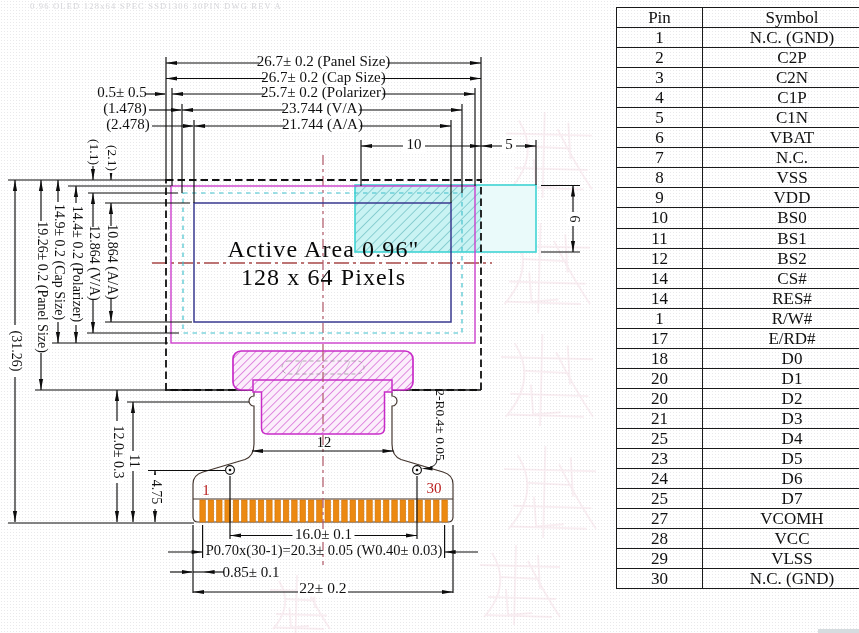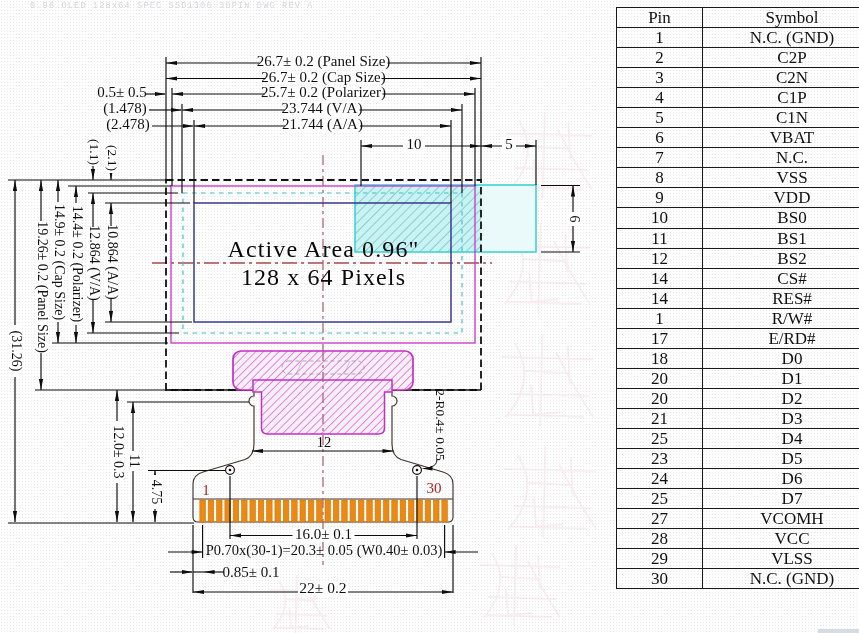--- a/index.html
+++ b/index.html
@@ -1,19 +1,19 @@
 <!DOCTYPE html>
 <html><head><meta charset="utf-8"><style>
 html,body{margin:0;padding:0;background:#fff}
 #page{position:relative;width:859px;height:633px;overflow:hidden;font-family:"Liberation Serif",serif;
 background-image:radial-gradient(#e9e9eb 0.8px,rgba(255,255,255,0) 0.9px);background-size:3px 3px;}
 table{position:absolute;left:616px;top:7px;width:266px;border-collapse:collapse;table-layout:fixed}
 td{border:1.5px solid #1a1a1a;height:19.05px;padding:0;text-align:center;font-size:17px;color:#111;line-height:1}
 td.c1{width:85px}
-#topnote{position:absolute;left:30px;top:1px;font-family:Liberation Mono, monospace;font-size:8.5px;color:#d6d6da;letter-spacing:1.2px}
+#topnote{position:absolute;left:30px;top:1px;font-family:Liberation Serif, serif;font-size:8.5px;color:#d6d6da;letter-spacing:1.2px}
 #brc{position:absolute;left:818px;top:629px;width:41px;height:4px;background:#d6dcdf}
 </style></head><body>
 <div id="page">
 <div id="topnote">0.96 OLED 128x64 SPEC SSD1306 30PIN DWG REV A</div>
 <svg width="859" height="633" viewBox="0 0 859 633" style="position:absolute;left:0;top:0">
       <defs>
 <pattern id="hc" width="6.5" height="6.5" patternUnits="userSpaceOnUse" patternTransform="rotate(45)">
 <rect width="6.5" height="6.5" fill="#c9f3f3"></rect>
           <line x1="0" y1="0" x2="0" y2="6.5" stroke="#5fb7bc" stroke-width="1.2"></line>
 </pattern>

